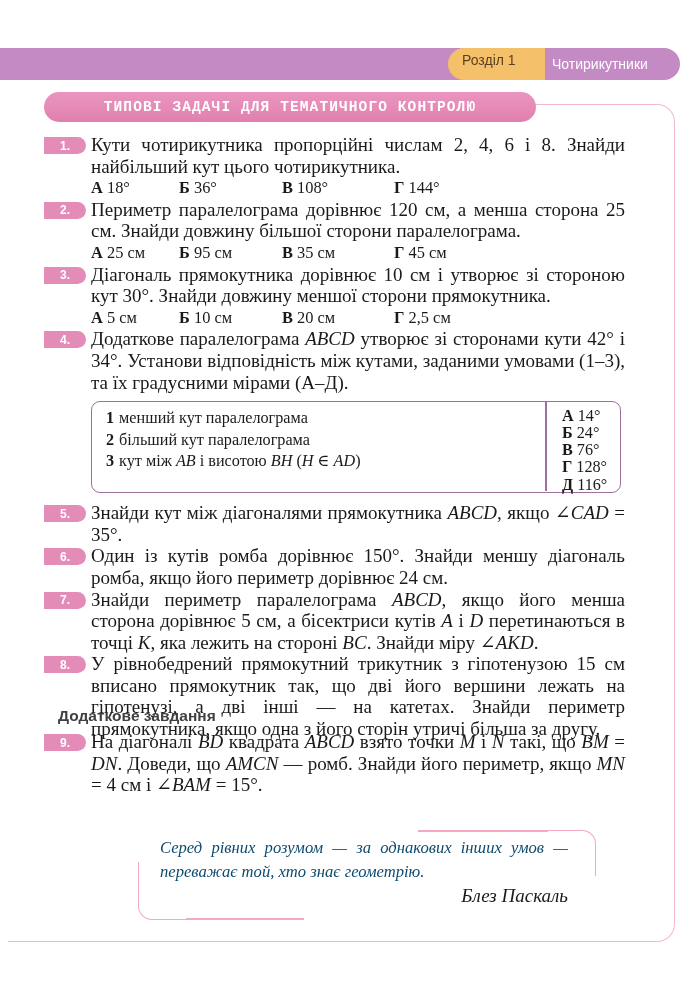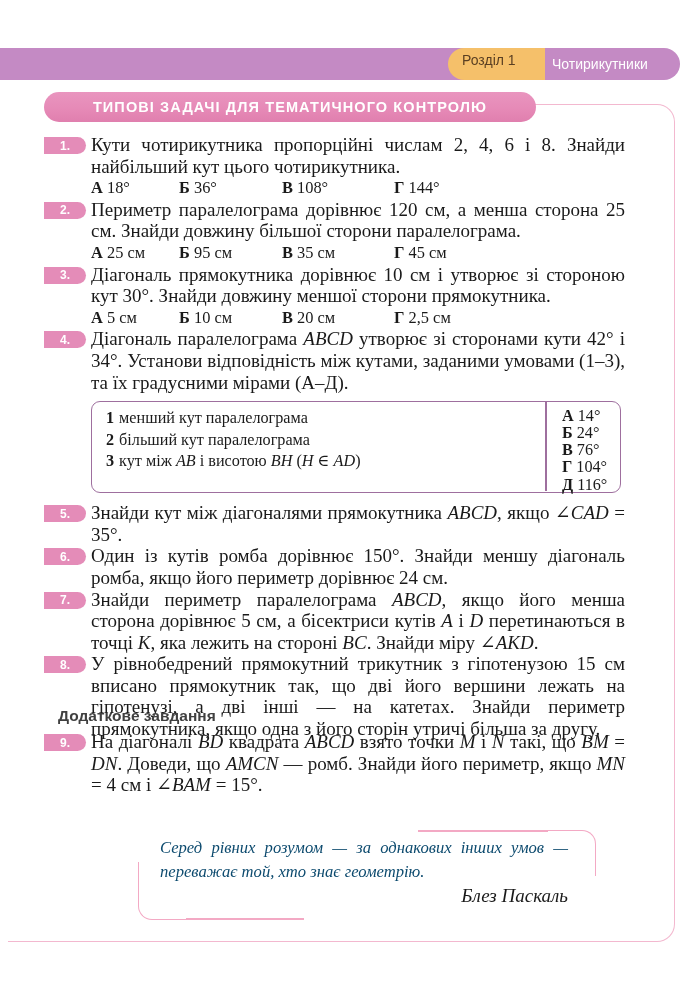--- a/index.html
+++ b/index.html
@@ -84,21 +84,21 @@
     top: 92px;
     width: 492px;
     height: 30px;
     background: linear-gradient(180deg, #e995bf 0%, #e68ab7 55%, #e07fae 100%);
     border-radius: 15px;
     display: flex;
     align-items: center;
     justify-content: center;
   }
   .section-banner .label {
-    font-family: Liberation Sans, sans-serif;
+    font-family: Liberation Mono, monospace;
     font-weight: bold;
     font-size: 14.5px;
     color: #ffffff;
     letter-spacing: 1.1px;
     white-space: nowrap;
   }
 
   
   .content-frame {
     position: absolute;
@@ -336,35 +336,35 @@
       <div class="ptext">Діагональ прямокутника дорівнює 10 см і утворює зі стороною кут 30°. Знайди довжину меншої сторони прямокутника.</div>
       <div class="num-badge" style="top: 3px;">3.</div>
       <div class="answers">
         <span class="opt ansA"><b>А</b><span> 5 см</span></span>
         <span class="opt ansB"><b>Б</b><span> 10 см</span></span>
         <span class="opt ansC"><b>В</b><span> 20 см</span></span>
         <span class="opt "><b>Г</b><span> 2,5 см</span></span>
       </div>
     </div>
     <div class="problem">
-      <div class="ptext"><span>Діагональ паралелограма </span><i>ABCD</i><span> утворює зі сторонами кути 42° і 34°. Установи відповідність між кутами, заданими умовами (1–3), та їх градусними мірами (А–Д).</span></div>
+      <div class="ptext"><span>Додаткове паралелограма </span><i>ABCD</i><span> утворює зі сторонами кути 42° і 34°. Установи відповідність між кутами, заданими умовами (1–3), та їх градусними мірами (А–Д).</span></div>
       <div class="num-badge" style="top: 3px;">4.</div>
     </div>
     <div class="match-box">
       <div class="match-left">
         <div><span class="rownum">1</span><span>менший кут паралелограма</span></div>
         <div><span class="rownum">2</span><span>більший кут паралелограма</span></div>
         <div><span class="rownum">3</span><span>кут між </span><i>AB</i><span> і висотою </span><i>BH</i><span> (</span><i>H</i><span> ∈ </span><i>AD</i><span>)</span></div>
       </div>
       <div class="match-divider"></div>
       <div class="match-right">
         <div><span class="key">А</span><span>14°</span></div>
         <div><span class="key">Б</span><span>24°</span></div>
         <div><span class="key">В</span><span>76°</span></div>
-        <div><span class="key">Г</span><span>104°</span></div>
+        <div><span class="key">Г</span><span>128°</span></div>
         <div><span class="key">Д</span><span>116°</span></div>
       </div>
     </div>
     <div class="problem">
       <div class="ptext"><span>Знайди кут між діагоналями прямокутника </span><i>ABCD</i><span>, якщо ∠</span><i>CAD</i><span> = 35°.</span></div>
       <div class="num-badge" style="top: 3px;">5.</div>
     </div>
     <div class="problem">
       <div class="ptext">Один із кутів ромба дорівнює 150°. Знайди меншу діагональ ромба, якщо його периметр дорівнює 24 см.</div>
       <div class="num-badge" style="top: 3px;">6.</div>

